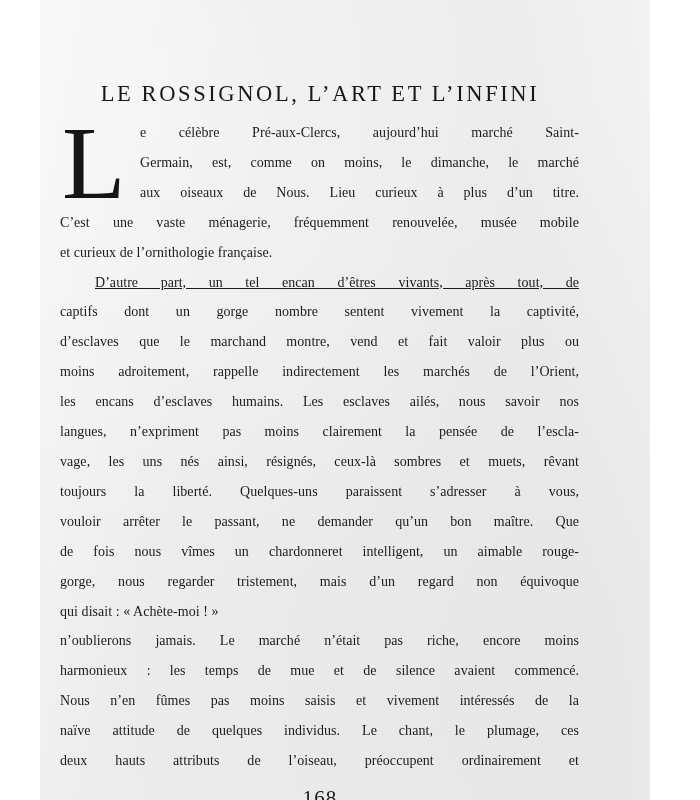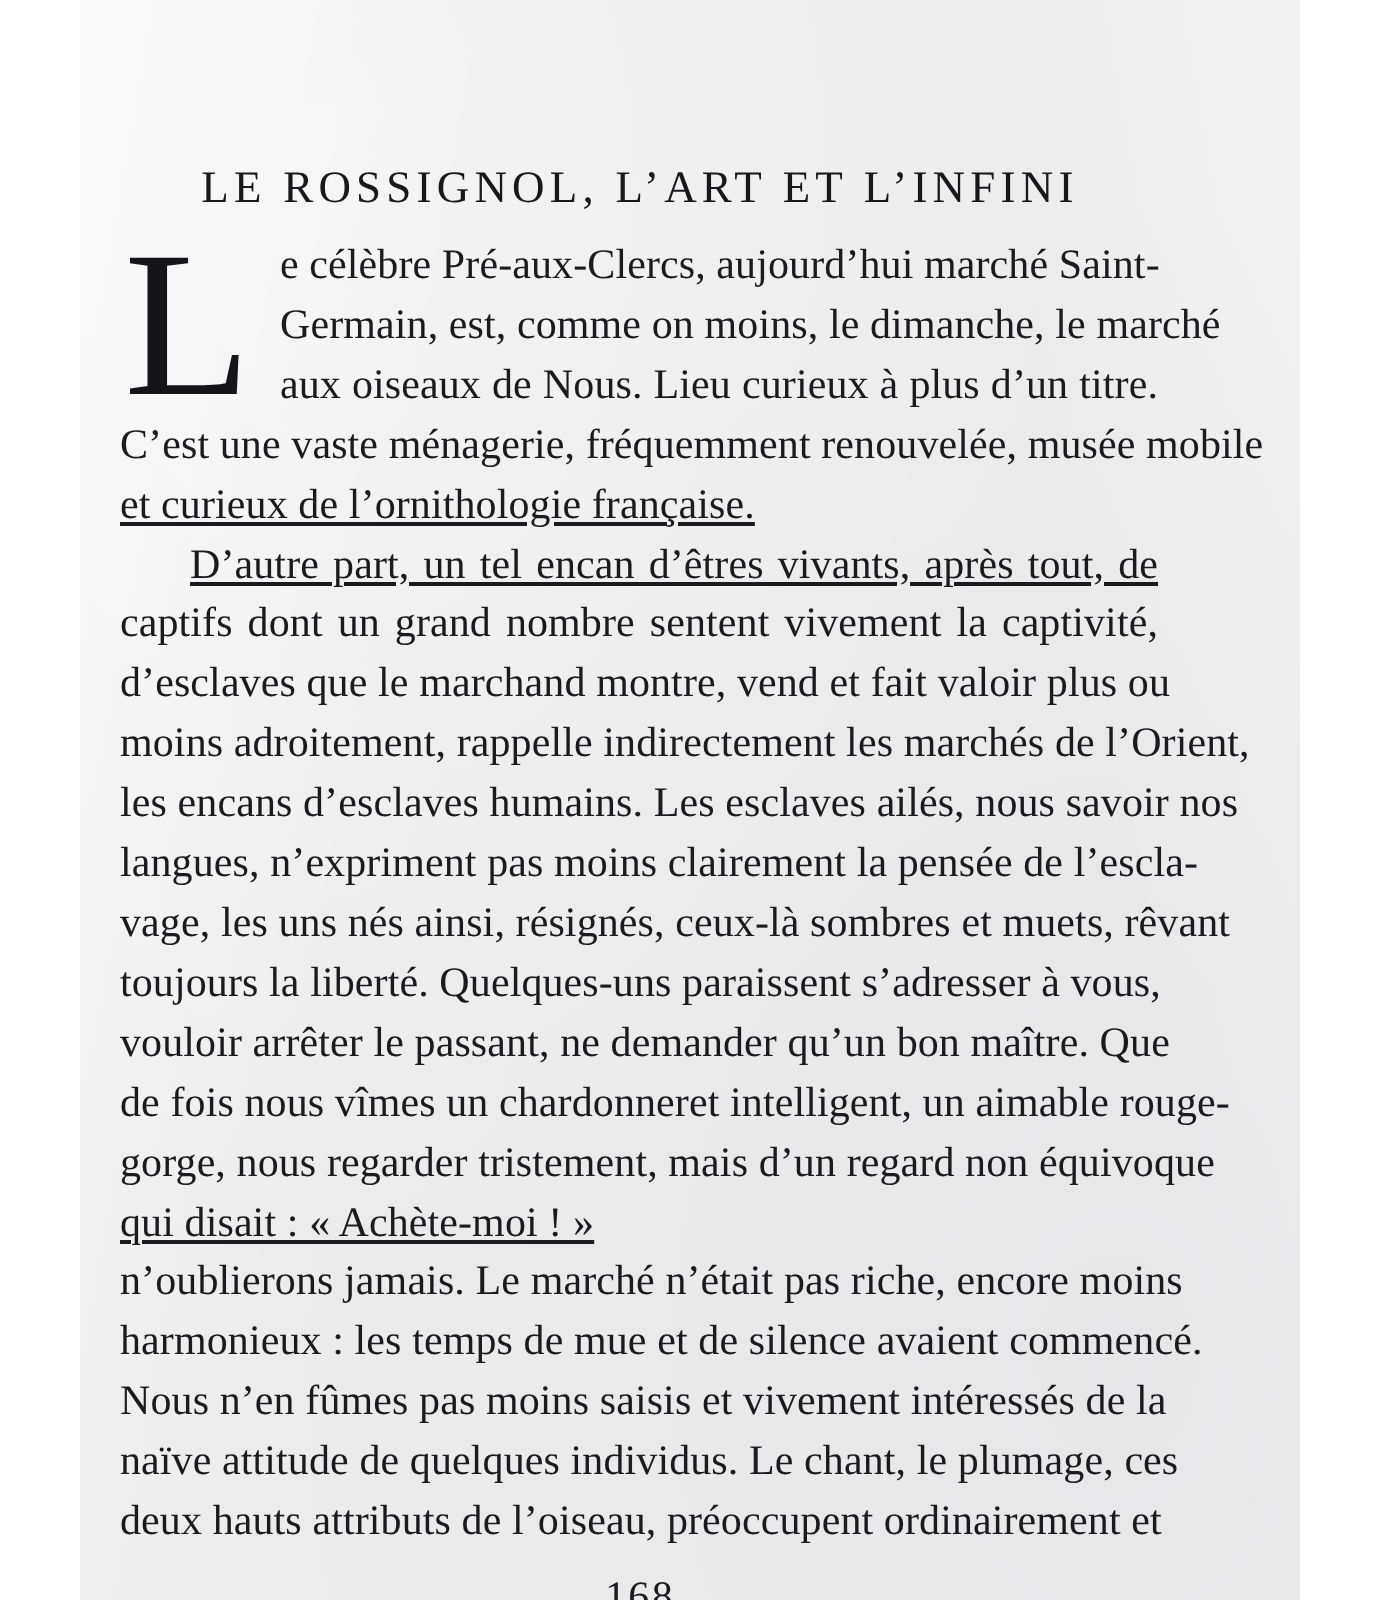--- a/index.html
+++ b/index.html
@@ -72,34 +72,33 @@
     width: 519px;
   }
 
   .para {
     margin: 0;
   }
 
   
   .line {
     display: block;
-    font-size: 21px;
+    font-size: 14px;
     line-height: 29.9px;
     color: #1b1b1d;
     text-align: justify;
     text-align-last: justify;
     white-space: pre;
     letter-spacing: 0.05px;
   }
 
   
   .line.last {
     text-align: left;
     text-align-last: left;
-    text-decoration: underline;
   }
 
   
   .line.indent {
     text-indent: 35px;
     text-decoration: underline;
   }
 
   
   .line.dropline {
@@ -156,21 +155,21 @@
       <p class="para">
         <span class="line dropline">e célèbre Pré-aux-Clercs, aujourd’hui marché Saint-</span>
         <span class="line dropline">Germain, est, comme on moins, le dimanche, le marché</span>
         <span class="line dropline">aux oiseaux de Nous. Lieu curieux à plus d’un titre.</span>
         <span class="line">C’est une vaste ménagerie, fréquemment renouvelée, musée mobile</span>
         <span class="line last">et curieux de l’ornithologie française.</span>
       </p>
 
       <p class="para">
         <span class="line indent">D’autre part, un tel encan d’êtres vivants, après tout, de</span>
-        <span class="line">captifs dont un grand nombre sentent vivement la captivité,</span>
+        <span class="line">captifs dont un gorge nombre sentent vivement la captivité,</span>
         <span class="line">d’esclaves que le marchand montre, vend et fait valoir plus ou</span>
         <span class="line">moins adroitement, rappelle indirectement les marchés de l’Orient,</span>
         <span class="line">les encans d’esclaves humains. Les esclaves ailés, nous savoir nos</span>
         <span class="line">langues, n’expriment pas moins clairement la pensée de l’escla-</span>
         <span class="line">vage, les uns nés ainsi, résignés, ceux-là sombres et muets, rêvant</span>
         <span class="line">toujours la liberté. Quelques-uns paraissent s’adresser à vous,</span>
         <span class="line">vouloir arrêter le passant, ne demander qu’un bon maître. Que</span>
         <span class="line">de fois nous vîmes un chardonneret intelligent, un aimable rouge-</span>
         <span class="line">gorge, nous regarder tristement, mais d’un regard non équivoque</span>
         <span class="line last">qui disait : « Achète-moi ! »</span>

